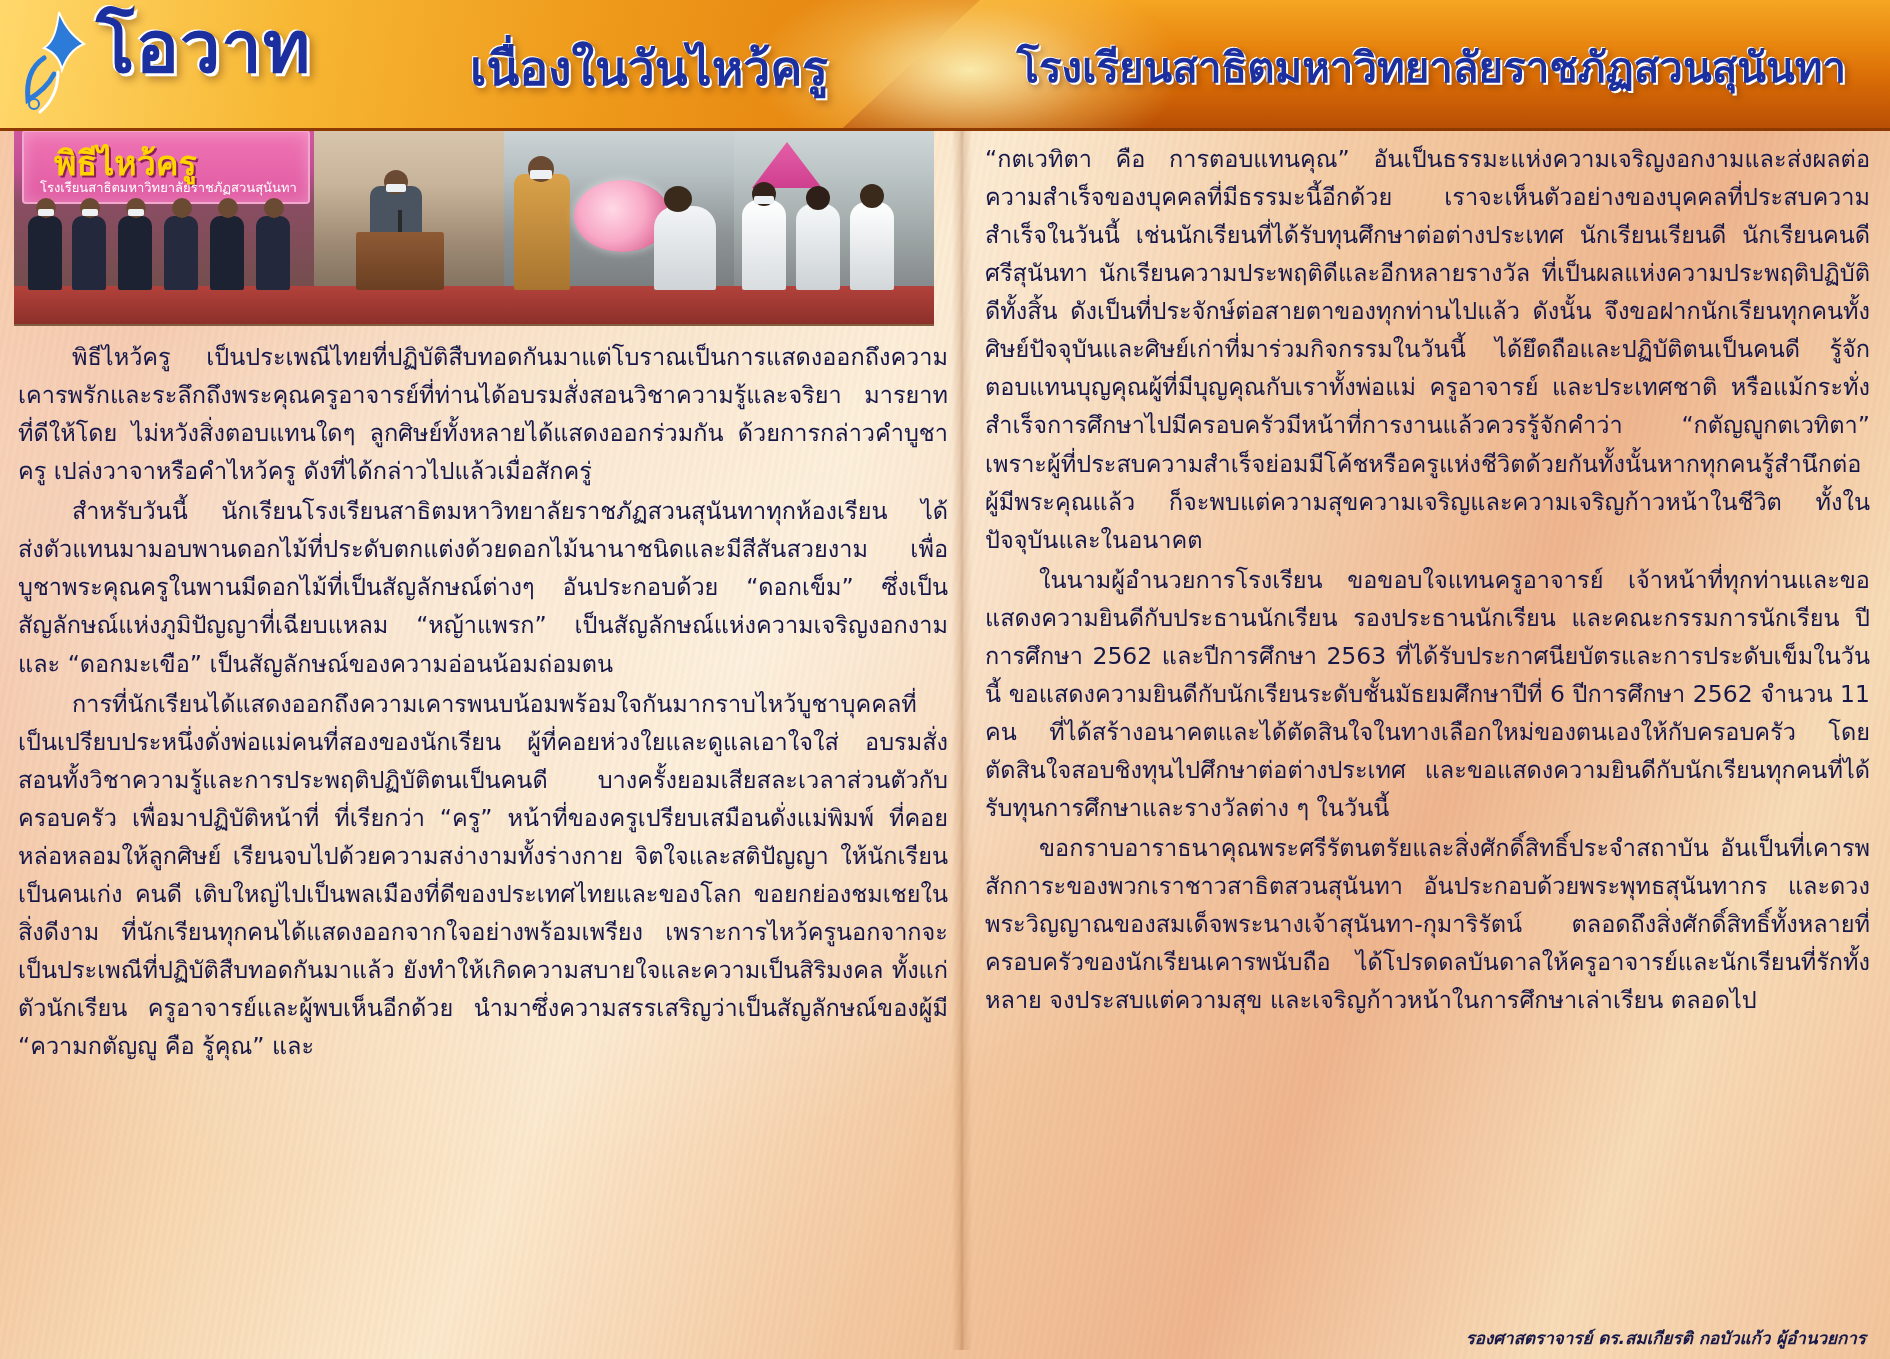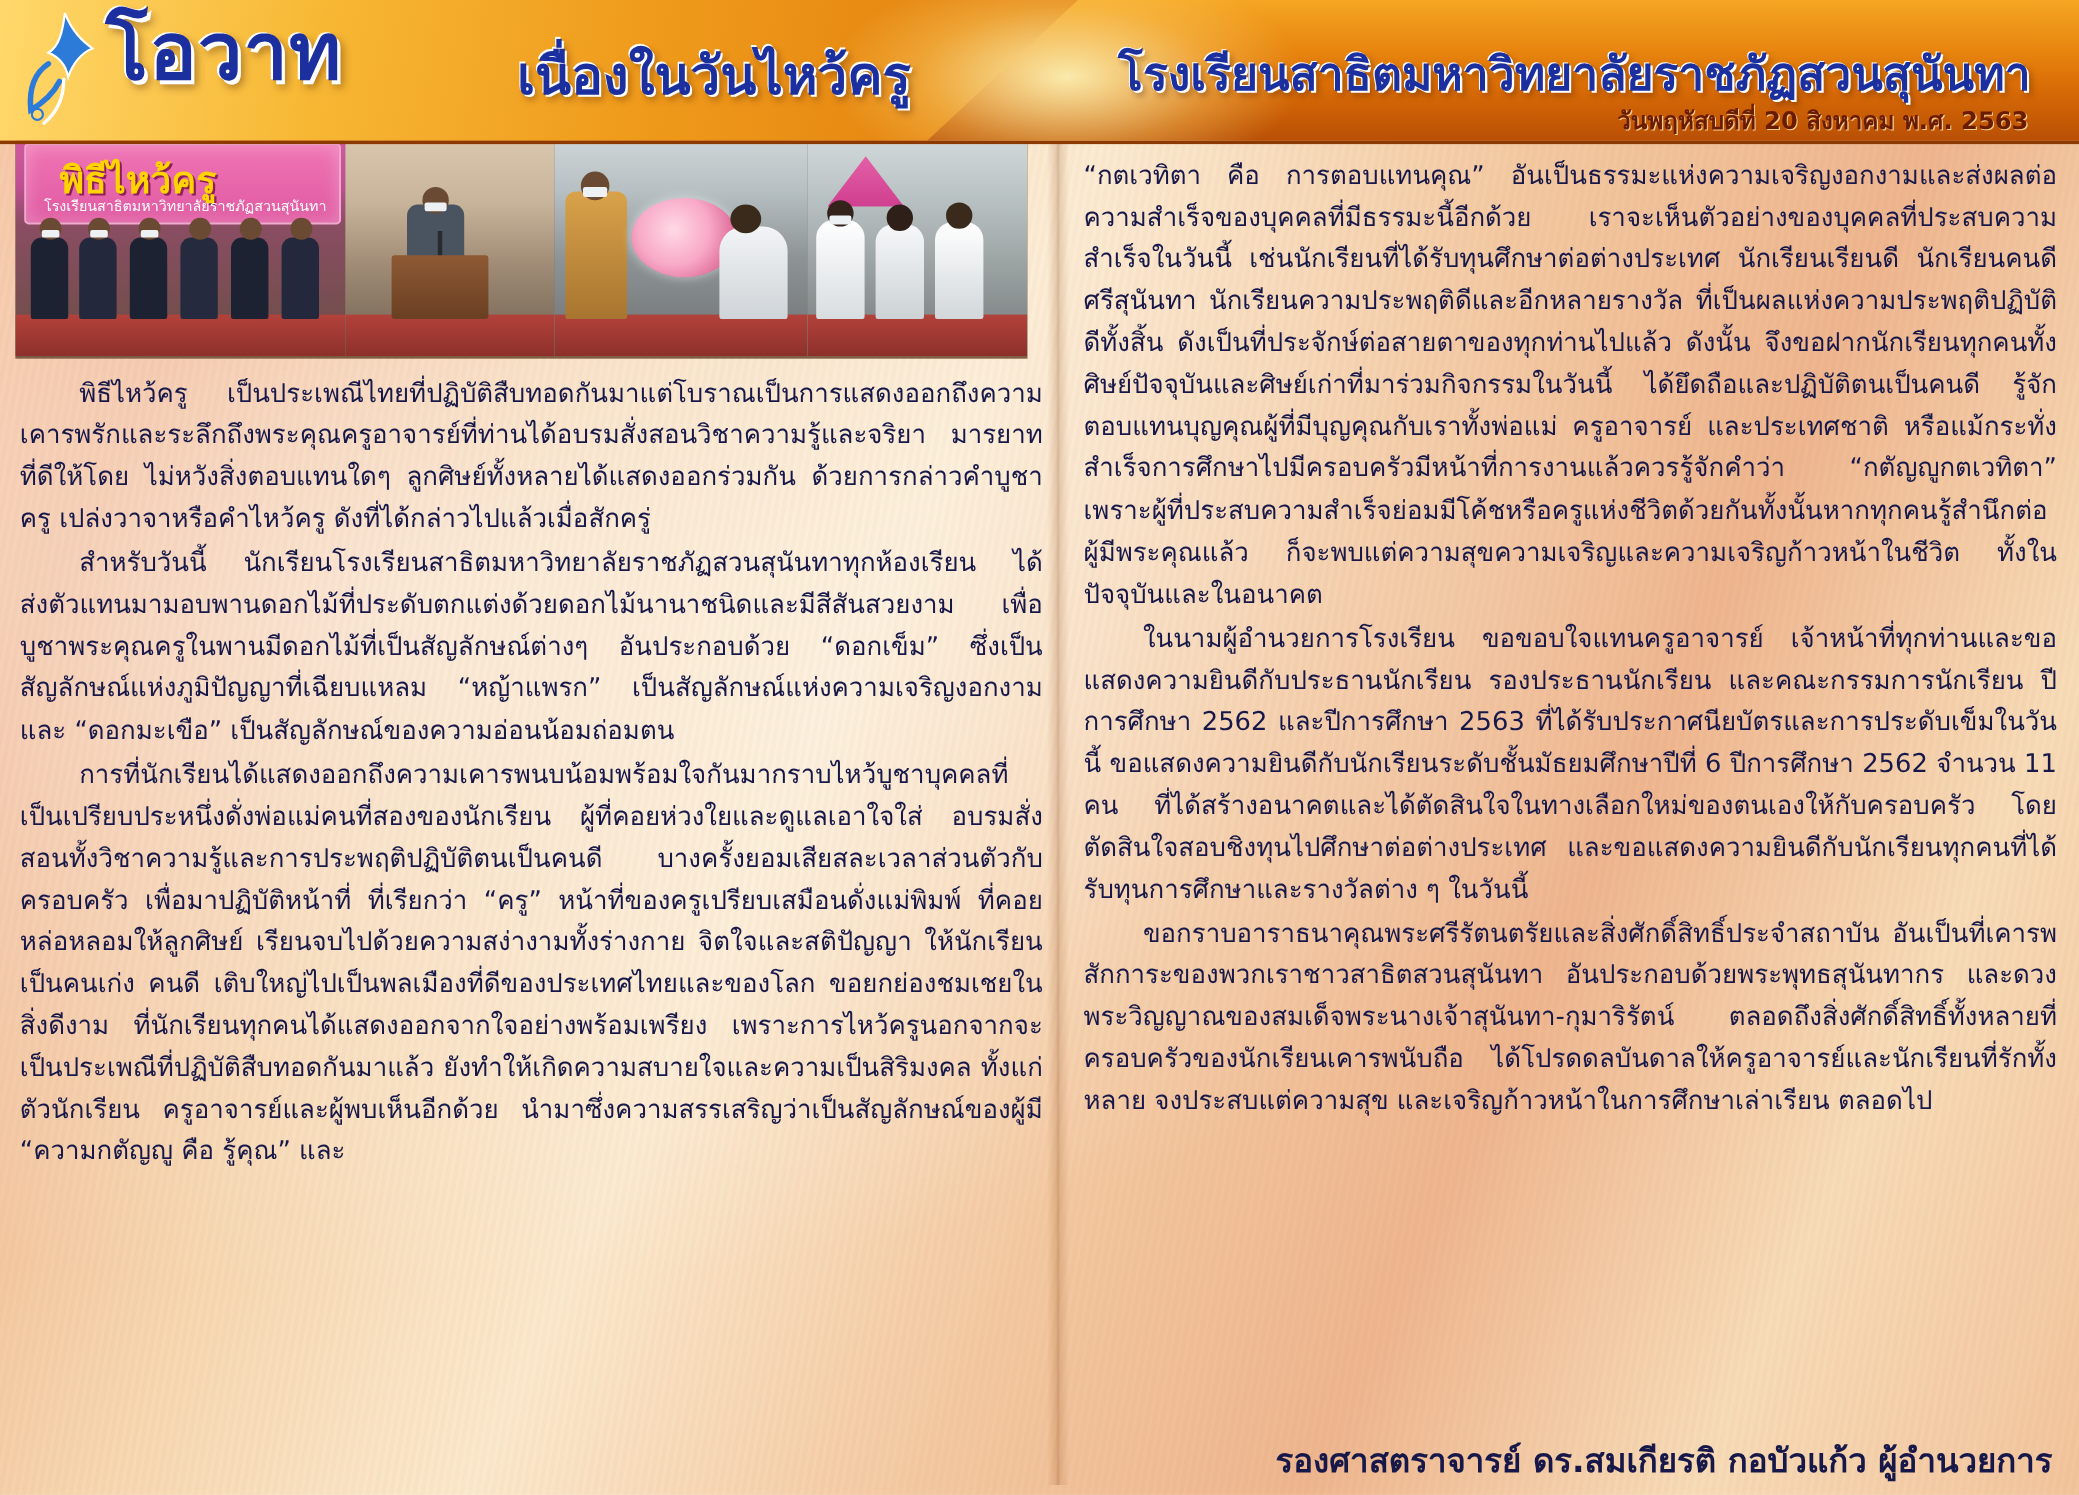--- a/index.html
+++ b/index.html
@@ -246,46 +246,46 @@
     left: 952px; top: 130px;
     width: 20px; height: 1220px;
     background: linear-gradient(90deg, rgba(150,80,30,0.0) 0%, rgba(150,80,30,0.20) 40%, rgba(120,60,20,0.28) 50%, rgba(150,80,30,0.18) 60%, rgba(150,80,30,0) 100%);
     z-index: 2;
   }
 
   .signature {
     position: absolute;
     right: 24px;
     bottom: 8px;
-    font-size: 30px;
+    font-size: 17px;
     font-weight: bold;
     color: #17184a;
     white-space: nowrap;
     text-align: right;
+    font-style: italic;
   }
 </style>
 </head>
 <body>
 
 <div class="page">
 
   <div class="header">
     <div class="header-glow"></div>
 
     <svg class="thai-ornament" viewBox="0 0 90 110">
       <path d="M45 4 C52 22 62 30 70 36 C60 40 52 50 48 62 C46 52 40 44 30 40 C40 34 43 20 45 4 Z" fill="#2d7bd8" stroke="#ffffff" stroke-width="2"></path>
       <path d="M30 50 C18 58 12 72 14 92 C24 86 34 78 40 66" fill="none" stroke="#2d7bd8" stroke-width="5" stroke-linecap="round"></path>
       <path d="M44 64 C44 80 38 94 26 104" fill="none" stroke="#ffffff" stroke-width="3" stroke-linecap="round"></path>
       <circle cx="20" cy="96" r="5" fill="#ffd86b" stroke="#2d7bd8" stroke-width="2"></circle>
     </svg>
 
     <div class="title-main">โอวาท</div>
     <div class="title-sub">เนื่องในวันไหว้ครู</div>
     <div class="school-name">โรงเรียนสาธิตมหาวิทยาลัยราชภัฏสวนสุนันทา</div>
-    <div class="date-line">วันพฤหัสบดีที่ 20 สิงหาคม พ.ศ. 2563</div>
   </div>
 
   <div class="photo">
 
     <div class="ph ph-a">
       <div class="banner-pink">
         <div class="bt">พิธีไหว้ครู</div>
         <div class="bs">โรงเรียนสาธิตมหาวิทยาลัยราชภัฏสวนสุนันทา</div>
       </div>
       <div class="stage-floor"></div>

